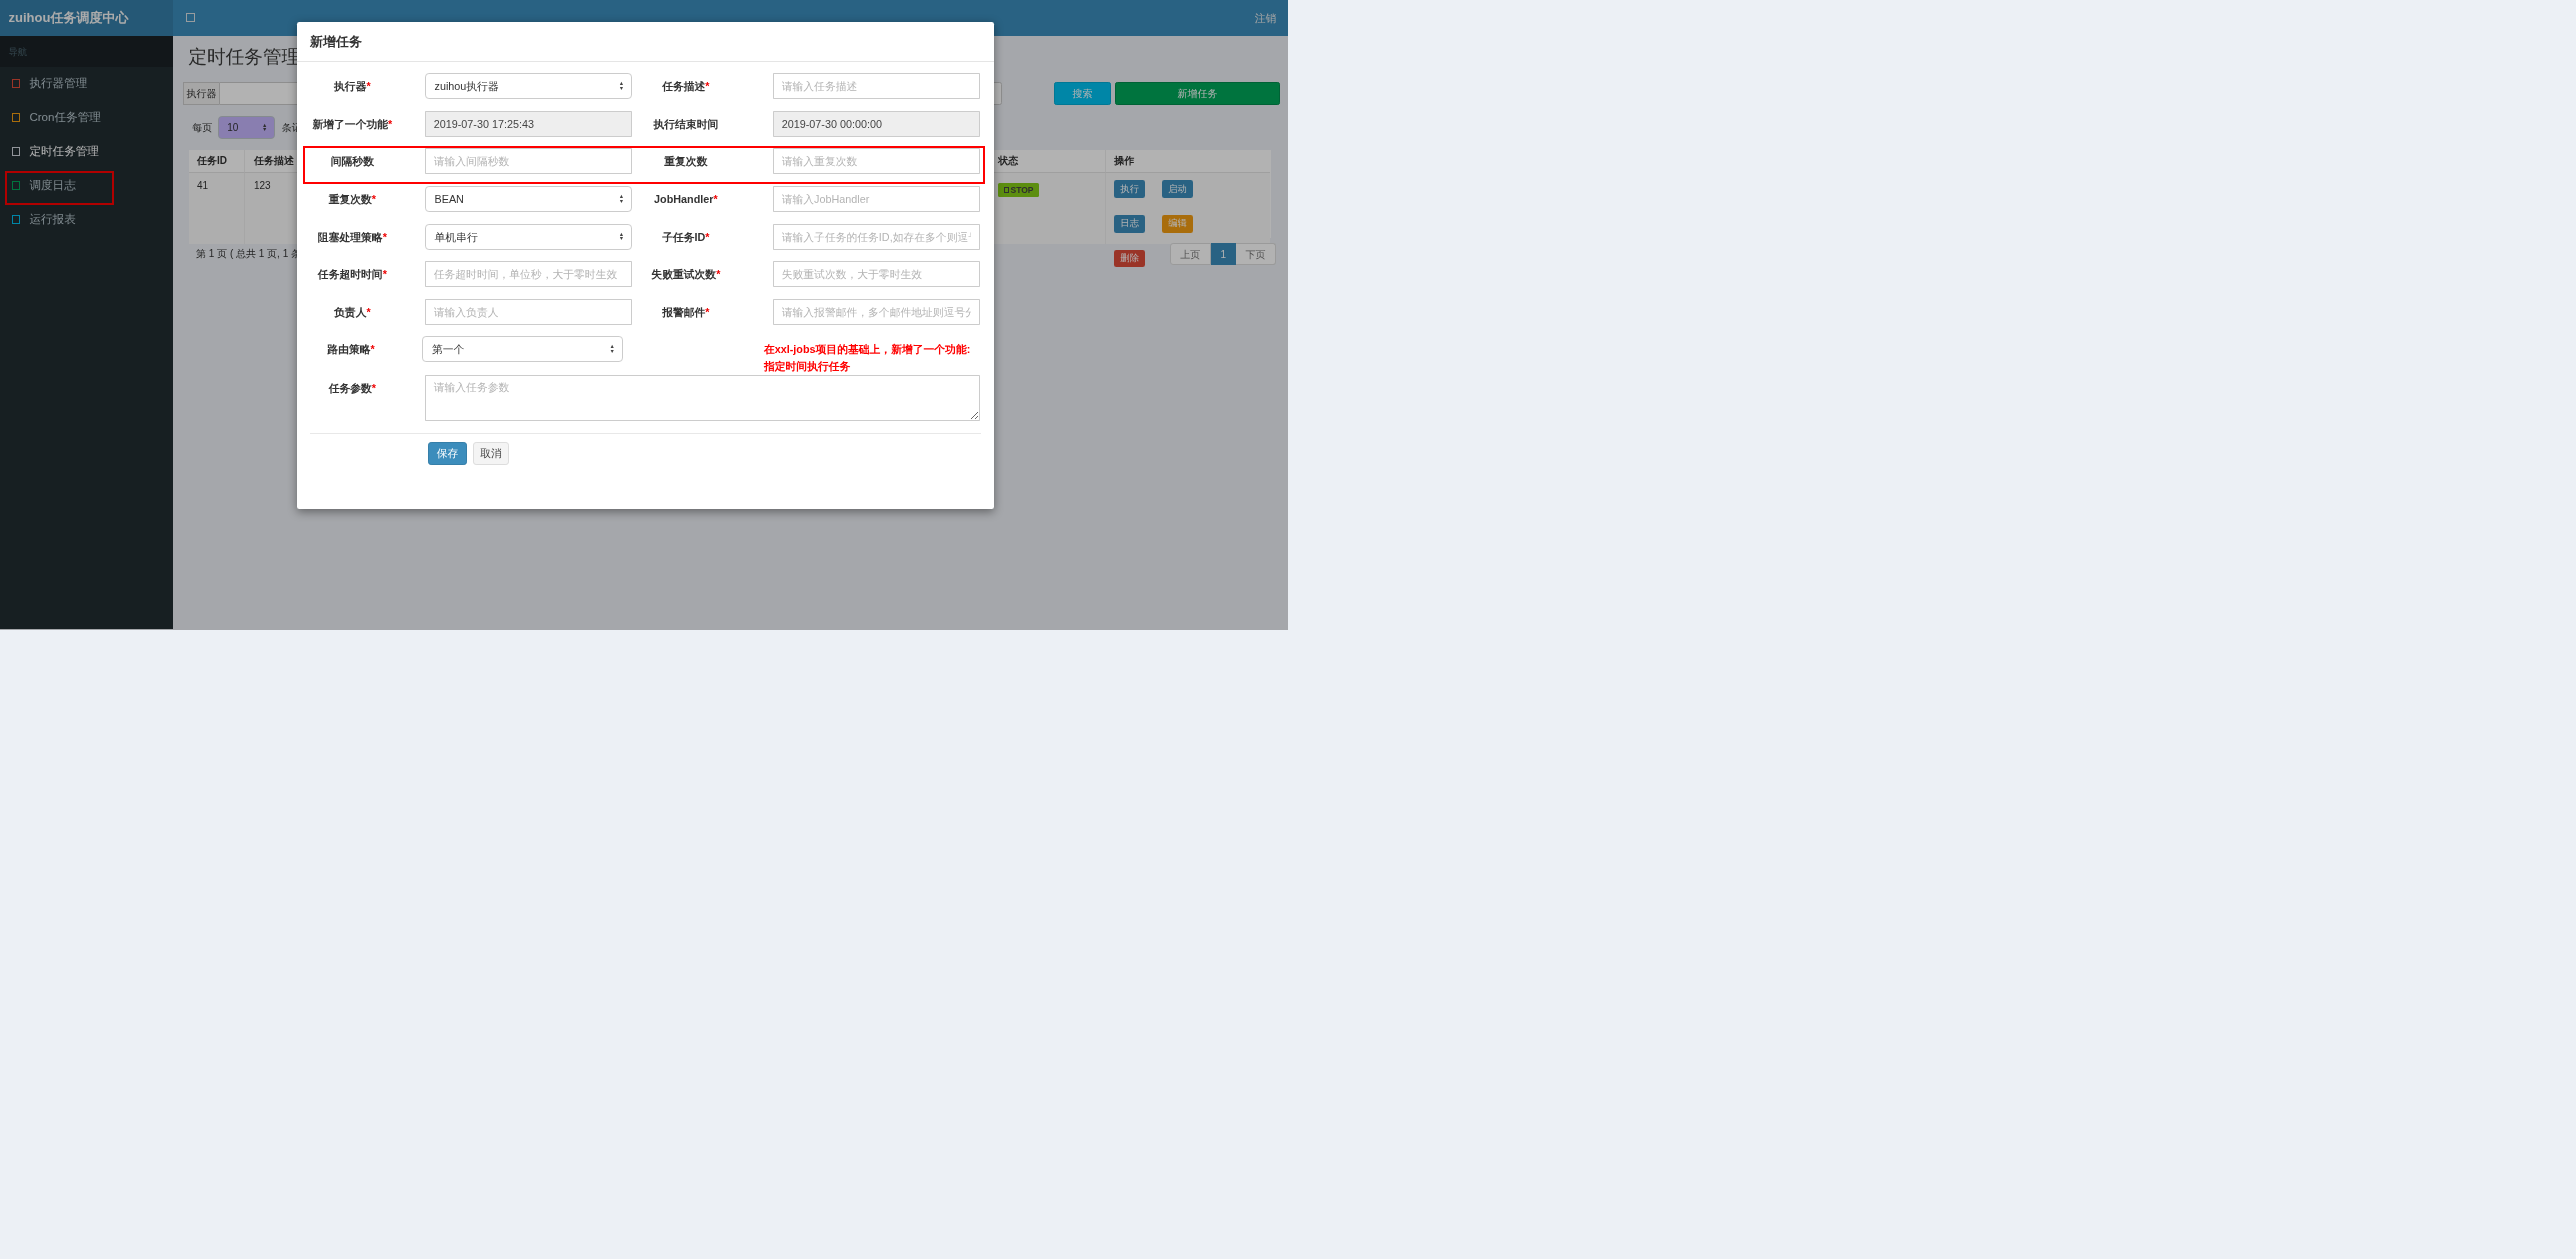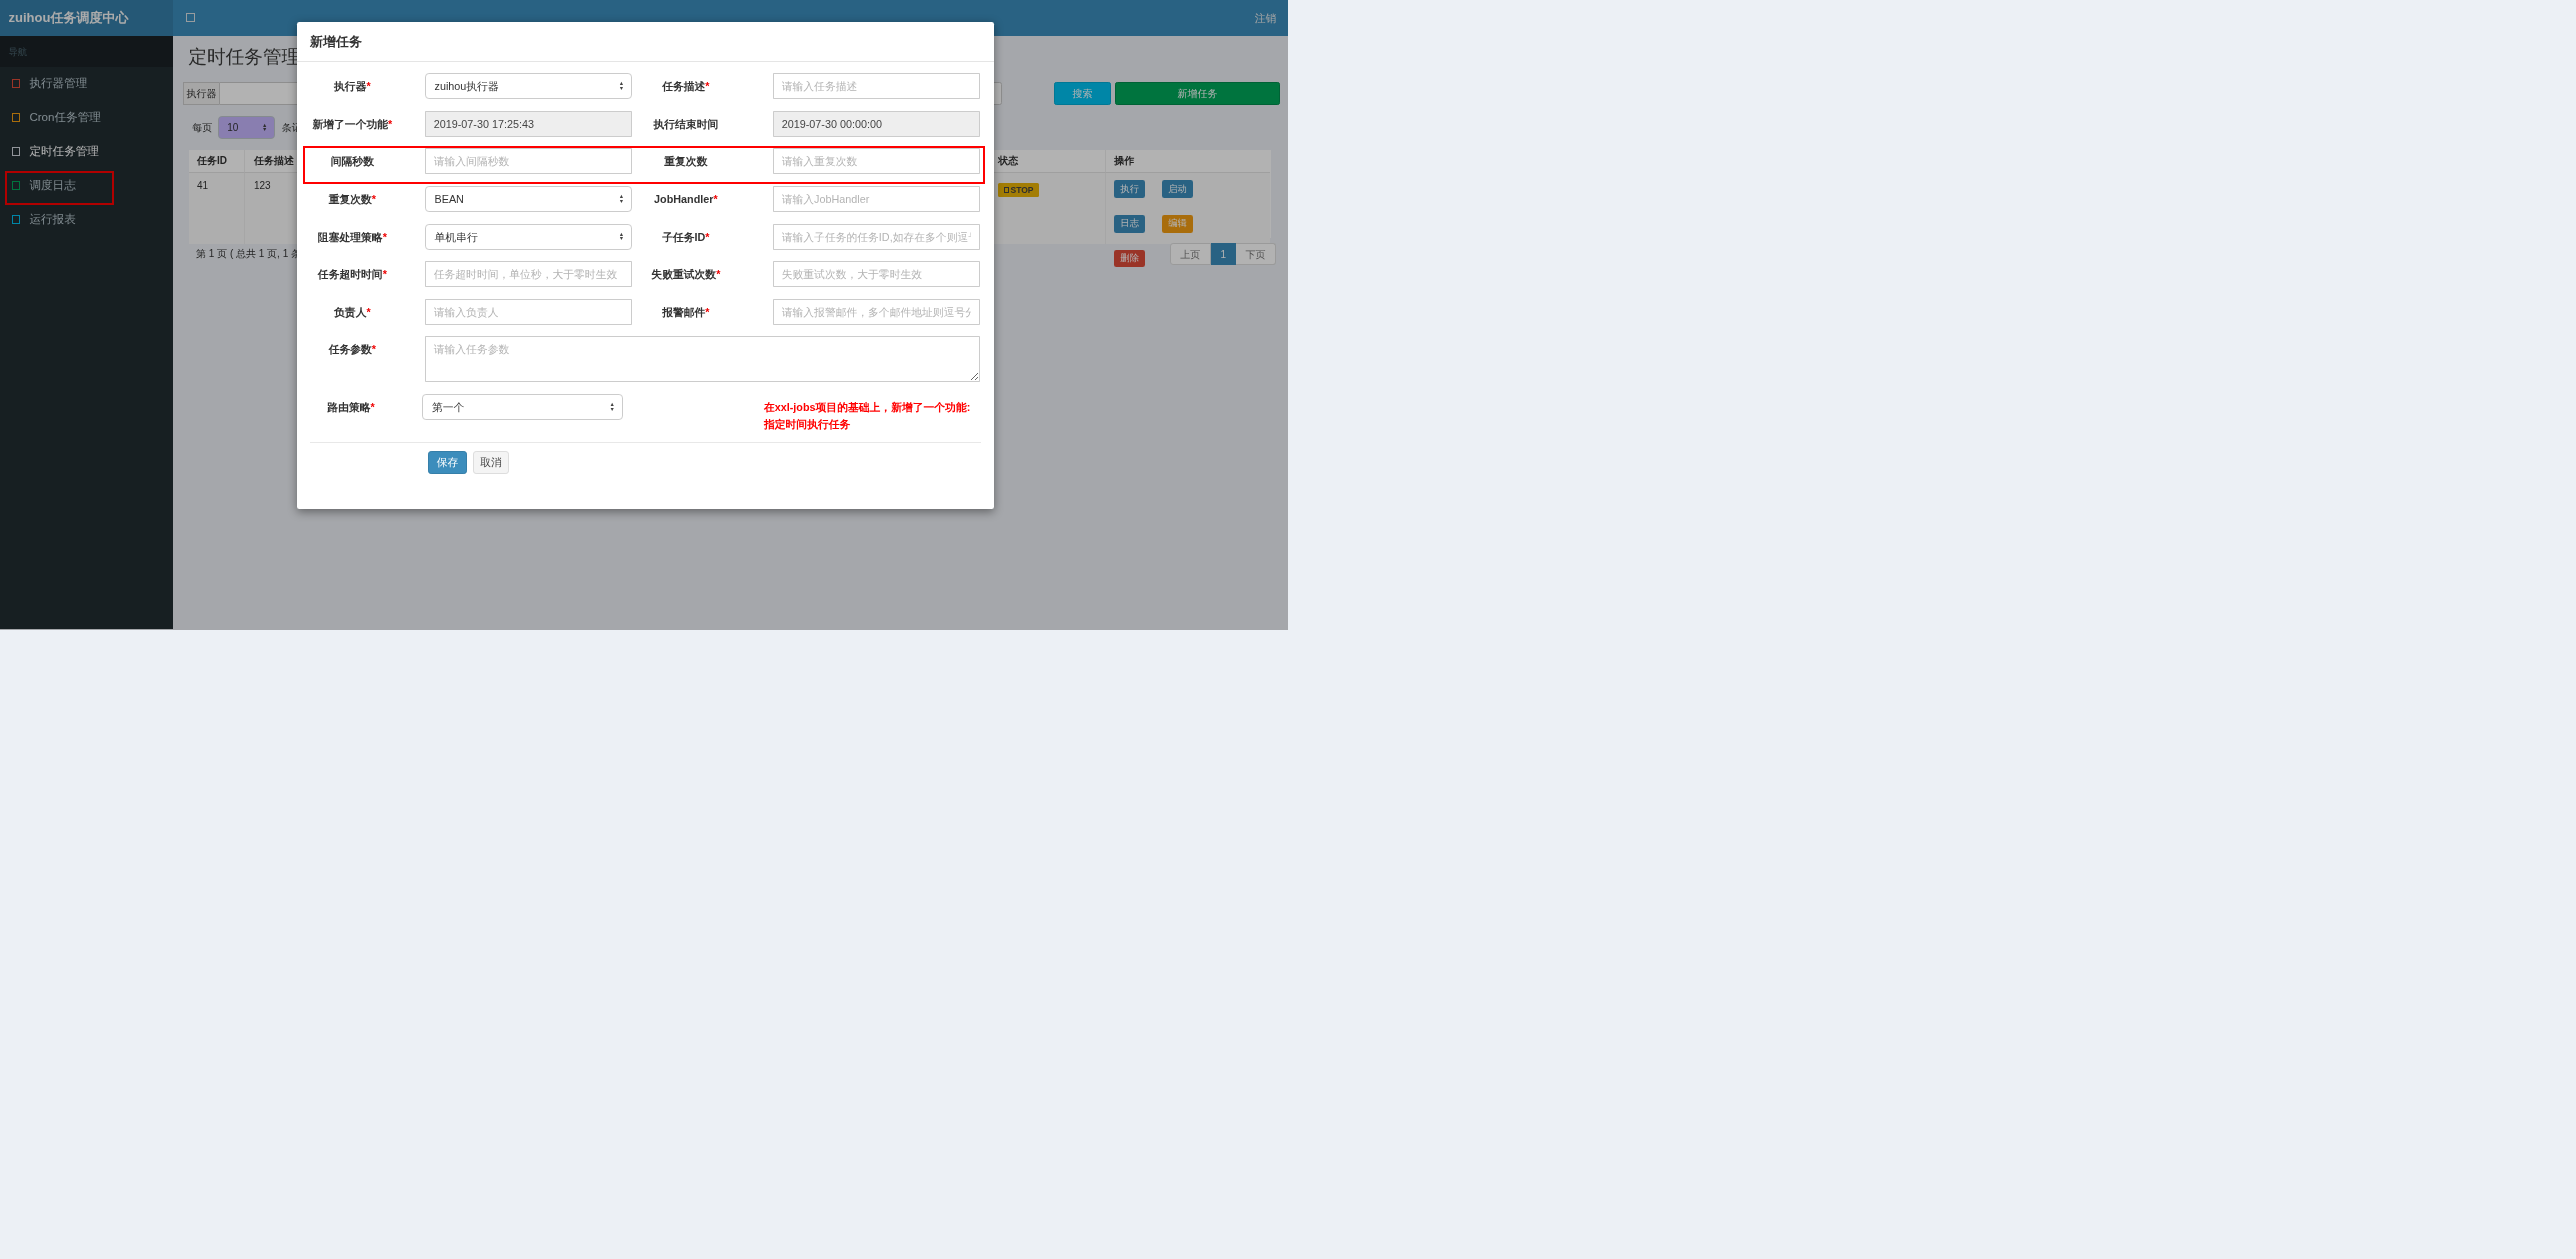--- a/index.html
+++ b/index.html
@@ -41,21 +41,21 @@
   
   .panel { position:absolute; left:15.5px; top:114px; width:1082px; height:88px; background:#fff; }
   .trow { display:flex; }
   .thead .cell { font-weight:bold; font-size:10px; padding:3.9px 0 3.9px 8.5px; border-bottom:0.8px solid #e4e4e4; }
   .tbody-row .cell { font-size:10px; padding:7.7px 0 7.7px 8.5px; background:#f9f9f9; height:71px; }
   .cell { border-left:0.8px solid #eee; }
   .cell.c1 { width:56px; border-left:none; }
   .cell.c2 { width:745px; }
   .cell.c3 { width:116px; }
   .cell.c4 { width:166px; }
-  .badge-stop { display:inline-flex; align-items:center; background:#eab308; color:#444;
+  .badge-stop { display:inline-flex; align-items:center; background:#84cc16; color:#444;
                 font-size:8.5px; font-weight:bold; padding:2.3px 5.4px; border-radius:1.5px; margin-top:2.3px; }
   .badge-sq { width:5.4px; height:5.4px; border:0.8px solid #444; margin-right:1.5px; display:inline-block; }
   .acts { width:104px; display:flex; flex-wrap:wrap; gap:17px; }
   .btn-xs { border:none; border-radius:2.3px; color:#fff; font-size:9.3px; padding:2.3px 6.2px; cursor:pointer; }
   .b-blue { background:#3c8dbc; } .b-orange { background:#f39c12; } .b-red { background:#dd4b39; }
   .pageinfo { position:absolute; left:23px; top:207px; height:22.4px; line-height:22.4px; font-size:10px; color:#333; }
   .pager { position:absolute; left:997px; top:207px; display:flex; }
   .pg { height:22.4px; line-height:21px; font-size:10px; color:#777; background:#fff;
         border:0.8px solid #ddd; padding:0 9.3px; cursor:pointer; }
   .pg.first { border-radius:3.1px 0 0 3.1px; }
@@ -237,36 +237,36 @@
       <div class="c2f"><input class="inp" placeholder="失败重试次数，大于零时生效" style=""></div>
     </div>
 
     <div class="fr">
       <div class="lb lb1"><span>负责人</span><span class="star">*</span></div>
       <div class="c1f"><input class="inp" placeholder="请输入负责人" style=""></div>
       <div class="lb lb2"><span>报警邮件</span><span class="star">*</span></div>
       <div class="c2f"><input class="inp" placeholder="请输入报警邮件，多个邮件地址则逗号分隔" style=""></div>
     </div>
 
-    <div class="fr" style="min-height:46px">
-      <div class="lb lb1"><span>任务参数</span><span class="star">*</span></div>
-      <textarea class="ta" placeholder="请输入任务参数" style=""></textarea>
-    </div>
-
     <div class="fr" style="margin-bottom:0">
       <div class="lb lb1"><span>路由策略</span><span class="star">*</span></div>
       <div class="c1f">
           <div class="sel"><span>第一个</span><span class="caret"></span></div>
         </div>
       <div class="note">
         <div>在xxl-jobs项目的基础上，新增了一个功能:</div>
         <div>指定时间执行任务</div>
       </div>
     </div>
 
+    <div class="fr" style="min-height:46px">
+      <div class="lb lb1"><span>任务参数</span><span class="star">*</span></div>
+      <textarea class="ta" placeholder="请输入任务参数" style=""></textarea>
+    </div>
+
     <div class="anno anno-modal"></div>
   </div>
 
   <hr class="m-hr">
   <div class="m-footer">
     <button class="btn-save">保存</button>
     <button class="btn-cancel">取消</button>
   </div>
 </div>
 

